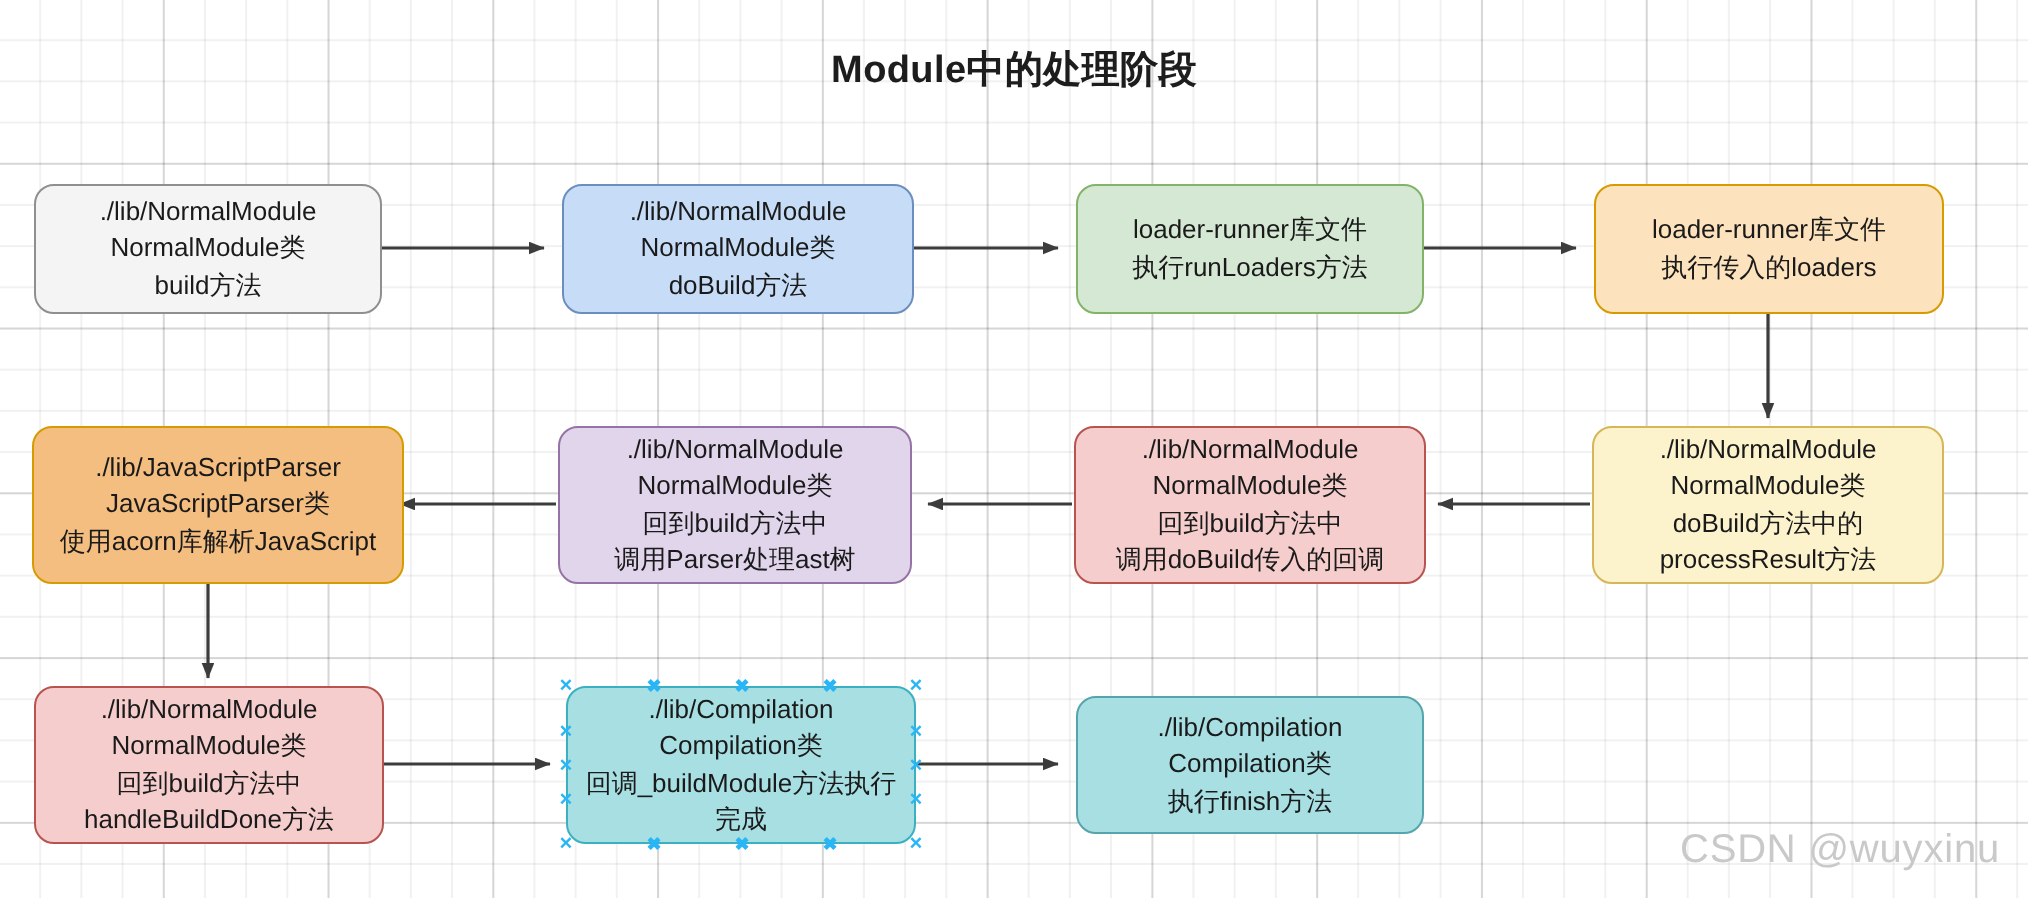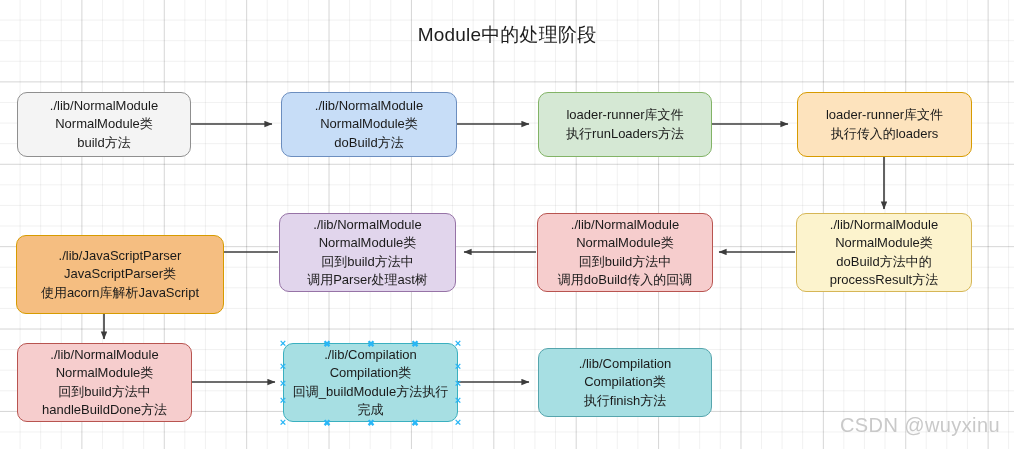--- a/index.html
+++ b/index.html
@@ -32,21 +32,21 @@
     background-position: -1px -1px, -1px -1px, -1px -1px, -1px -1px;
   }
 
   #diagram-title {
     position: absolute;
     left: 0;
     top: 22px;
     width: 1014px;
     text-align: center;
     font-size: 19px;
-    font-weight: 400;
+    font-weight: 700;
     color: #1d1d1d;
     letter-spacing: 0.2px;
   }
 
   .node {
     position: absolute;
     box-sizing: border-box;
     border-radius: 10px;
     border: 1.4px solid #8a8a8a;
     display: flex;
@@ -211,21 +211,21 @@
 调用doBuild传入的回调</span>
   </div>
 
   <div class="node n-purple" style="left:279px; top:213px; width:177px; height:79px;">
     <span class="node-label">./lib/NormalModule
 NormalModule类
 回到build方法中
 调用Parser处理ast树</span>
   </div>
 
-  <div class="node n-amber" style="left:16px; top:213px; width:208px; height:79px;margin-top:22px;">
+  <div class="node n-amber" style="left:16px; top:213px; width:186px; height:79px;">
     <span class="node-label">./lib/JavaScriptParser
 JavaScriptParser类
 使用acorn库解析JavaScript</span>
   </div>
 
   <div class="node n-red" style="left:17px; top:343px; width:175px; height:79px;">
     <span class="node-label">./lib/NormalModule
 NormalModule类
 回到build方法中
 handleBuildDone方法</span>

